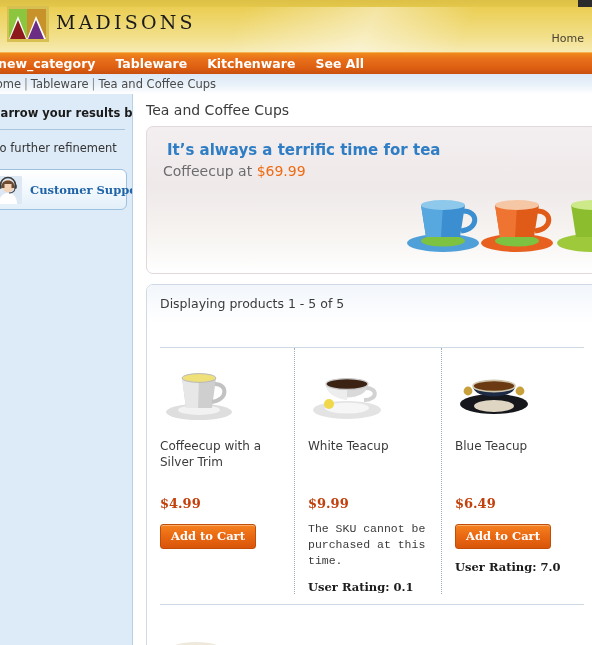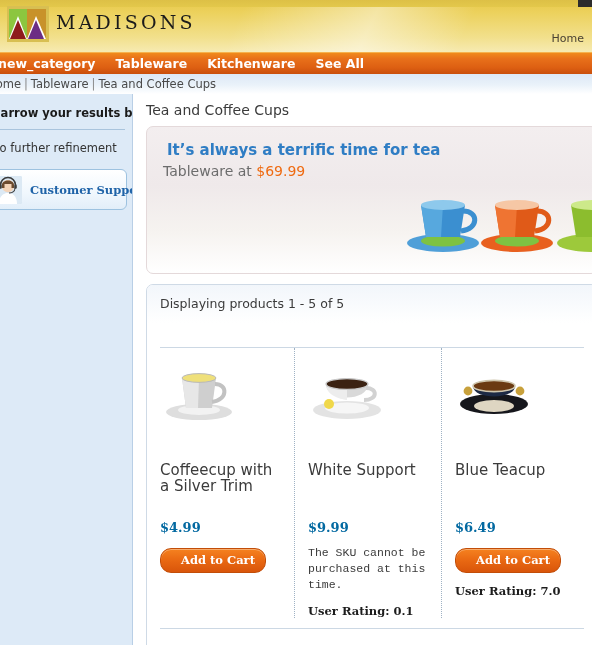--- a/index.html
+++ b/index.html
@@ -145,35 +145,35 @@
     margin:24px 13px 0 13px; height:1px; background:#ccd8e4;
   }
   .prow { display:flex; }
   .pcell {
     width:147px; padding:14px 10px 0 13px; position:relative;
     min-height:212px;
   }
   .pcell + .pcell { border-left:1px dotted #9fb2c4; }
   .pimg { height:60px; display:flex; align-items:flex-end; }
   .pname {
-    margin-top:40px; font-size:15px; color:#3b3b3b; line-height:16px;
+    margin-top:16px; font-size:12px; color:#3b3b3b; line-height:16px;
     min-height:32px;
   }
   .pprice {
-    margin-top:26px; font-size:13px; font-weight:bold; color:#0369a1;
+    margin-top:26px; font-size:13px; font-weight:bold; color:#c2410c;
     font-family:"DejaVu Serif", serif;
   }
   .pnote {
     margin-top:8px; font-size:11.5px; color:#3b3b3b; line-height:16px;font-family:Liberation Mono, monospace;
   }
   .addcart {
     margin-top:13px; display:inline-block;
-    padding:4px 10px 5px 20px;
+    padding:4px 10px 5px 10px;
     background:linear-gradient(180deg,#f58220 0%, #ea6a13 45%, #d9550a 100%);
-    border:1px solid #c24d08; border-radius:11px;
+    border:1px solid #c24d08; border-radius:3px;
     color:#ffffff; font-size:11.5px; font-weight:bold;
     font-family:"DejaVu Serif", serif;
     text-decoration:none; white-space:nowrap;
     box-shadow: inset 0 1px 0 rgba(255,255,255,0.35);
   }
   .prating {
     margin-top:11px; font-size:11.5px; font-weight:bold; color:#1d1d1d;
     font-family:"DejaVu Serif", serif; white-space:nowrap;
   }
   .row-rule { margin:10px 13px 0 13px; height:1px; background:#ccd8e4; }
@@ -239,21 +239,21 @@
   </div>
 </div>
 
 <div id="main">
 
   <h1 id="page-title">Tea and Coffee Cups</h1>
 
   <div id="promo">
     <div id="promo-head">It’s always a terrific time for tea</div>
     <div id="promo-sub">
-      <span>Tableware at </span><span class="price">$69.99</span>
+      <span>Coffeecup at </span><span class="price">$69.99</span>
     </div>
 
     <svg class="cupset" style="left:258px;" width="200" height="74" viewBox="0 0 200 74">
       <ellipse cx="38" cy="62" rx="36" ry="9" fill="#4f9fd8"></ellipse>
       <ellipse cx="38" cy="60" rx="22" ry="5.5" fill="#7ec242"></ellipse>
       <path d="M16 24 L60 24 L55 56 L21 56 Z" fill="#3b8fd0"></path>
       <path d="M16 24 L38 24 L36 56 L21 56 Z" fill="#57a8de"></path>
       <ellipse cx="38" cy="24" rx="22" ry="5" fill="#8ec9ec"></ellipse>
       <path d="M58 30 C74 30 74 48 56 50" stroke="#3b8fd0" stroke-width="5" fill="none"></path>
 
@@ -301,21 +301,21 @@
             <ellipse cx="39" cy="46" rx="34" ry="9" fill="#e3e3e3"></ellipse>
             <ellipse cx="39" cy="44" rx="22" ry="5.5" fill="#f6f6f6"></ellipse>
             <path d="M18 20 C18 38 60 38 60 20 Z" fill="#d9d9d9"></path>
             <path d="M18 20 C18 34 39 36 39 36 L39 20 Z" fill="#ededed"></path>
             <ellipse cx="39" cy="20" rx="21" ry="5.4" fill="#3b2212"></ellipse>
             <ellipse cx="39" cy="20" rx="21" ry="5.4" fill="none" stroke="#c9c9c9" stroke-width="1.4"></ellipse>
             <path d="M58 24 C70 24 70 36 56 36" stroke="#d2d2d2" stroke-width="4" fill="none"></path>
             <circle cx="21" cy="40" r="5" fill="#f0d84a"></circle>
           </svg>
         </div>
-        <div class="pname">White Support</div>
+        <div class="pname">White Teacup</div>
         <div class="pprice">$9.99</div>
         <div class="pnote">The SKU cannot be purchased at this time.</div>
         <div class="prating">User Rating: 0.1</div>
       </div>
 
       <div class="pcell">
         <div class="pimg">
           <svg width="78" height="58" viewBox="0 0 78 58">
             <ellipse cx="39" cy="40" rx="34" ry="10" fill="#16171c"></ellipse>
             <ellipse cx="39" cy="42" rx="20" ry="6" fill="#ded6c2"></ellipse>

